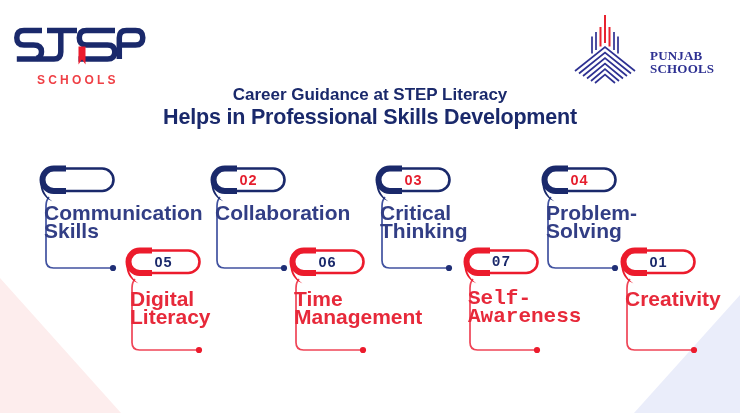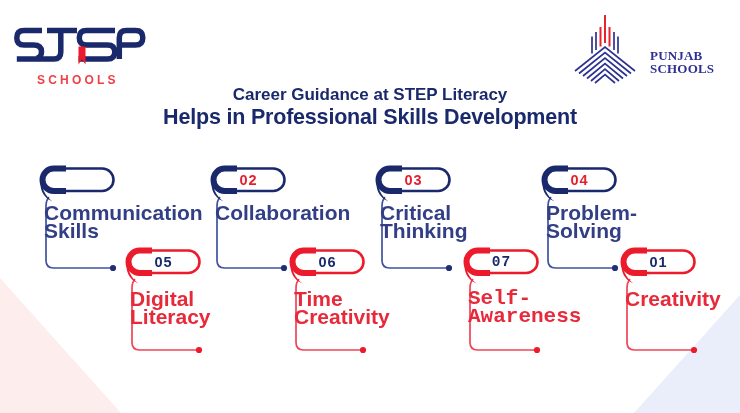--- a/index.html
+++ b/index.html
@@ -172,21 +172,21 @@
       <div class="item theme-red row-bottom" style="left: 286px; top: 246px;">
     <svg class="item-graphic" width="90" height="112" viewBox="0 0 90 112">
       <path class="connector" d="M13 33 Q10 36.5 10 42 L10 96.5 Q10 104 17.5 104 L74 104"></path>
       <circle class="dot" cx="77" cy="104" r="3.1"></circle>
       <rect class="pill" x="6.5" y="4.5" width="71" height="22.5" rx="11.25"></rect>
       <path class="cap" d="M30 4.5 H17.75 A11.25 11.25 0 0 0 17.75 27 H30"></path>
       <path class="tail" d="M5 13 C5 23.5 8.8 31.8 16.5 37.4 C10.3 35.2 6.2 30.2 4.8 23.6 C4.2 20 4.3 16.4 5 13 Z"></path>
     </svg>
     <span class="num">06</span>
     <div class="label">Time
-Creativity</div>
+Management</div>
   </div>
       <div class="item theme-red row-bottom" style="left: 460px; top: 246px; font-family: Liberation Mono, monospace;">
     <svg class="item-graphic" width="90" height="112" viewBox="0 0 90 112">
       <path class="connector" d="M13 33 Q10 36.5 10 42 L10 96.5 Q10 104 17.5 104 L74 104"></path>
       <circle class="dot" cx="77" cy="104" r="3.1"></circle>
       <rect class="pill" x="6.5" y="4.5" width="71" height="22.5" rx="11.25"></rect>
       <path class="cap" d="M30 4.5 H17.75 A11.25 11.25 0 0 0 17.75 27 H30"></path>
       <path class="tail" d="M5 13 C5 23.5 8.8 31.8 16.5 37.4 C10.3 35.2 6.2 30.2 4.8 23.6 C4.2 20 4.3 16.4 5 13 Z"></path>
     </svg>
     <span class="num">07</span>

